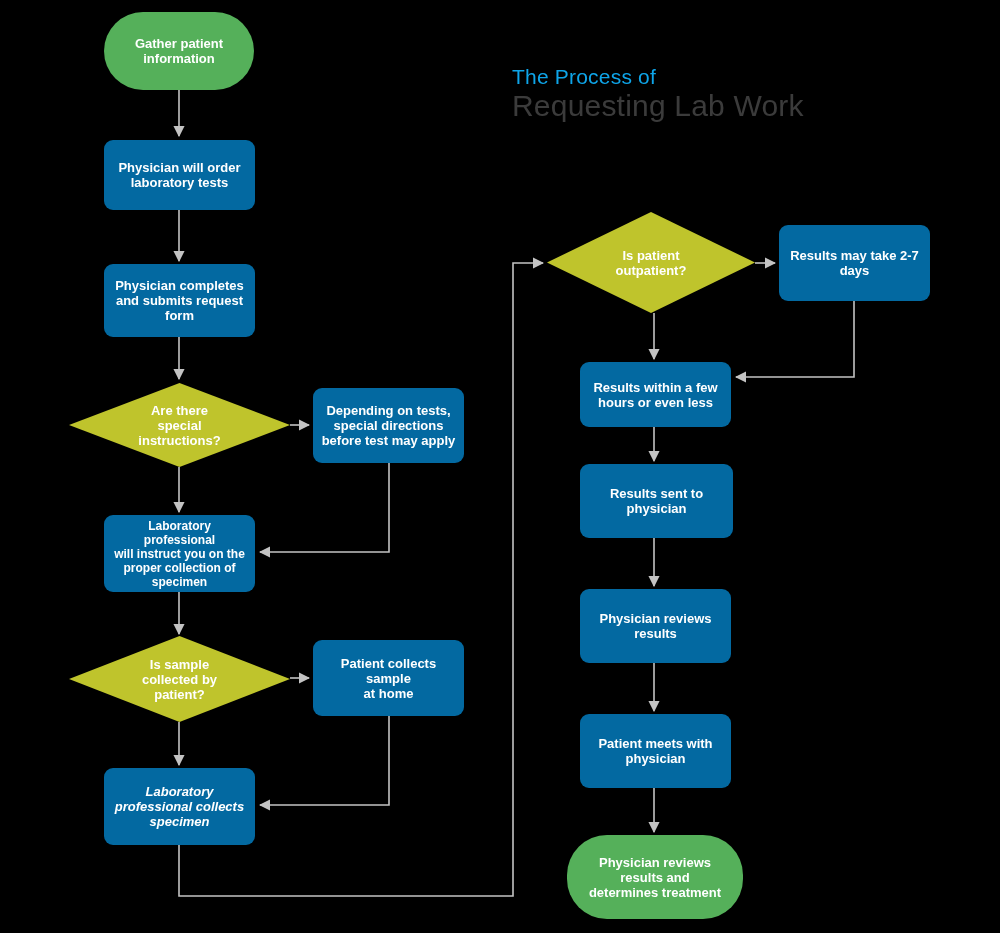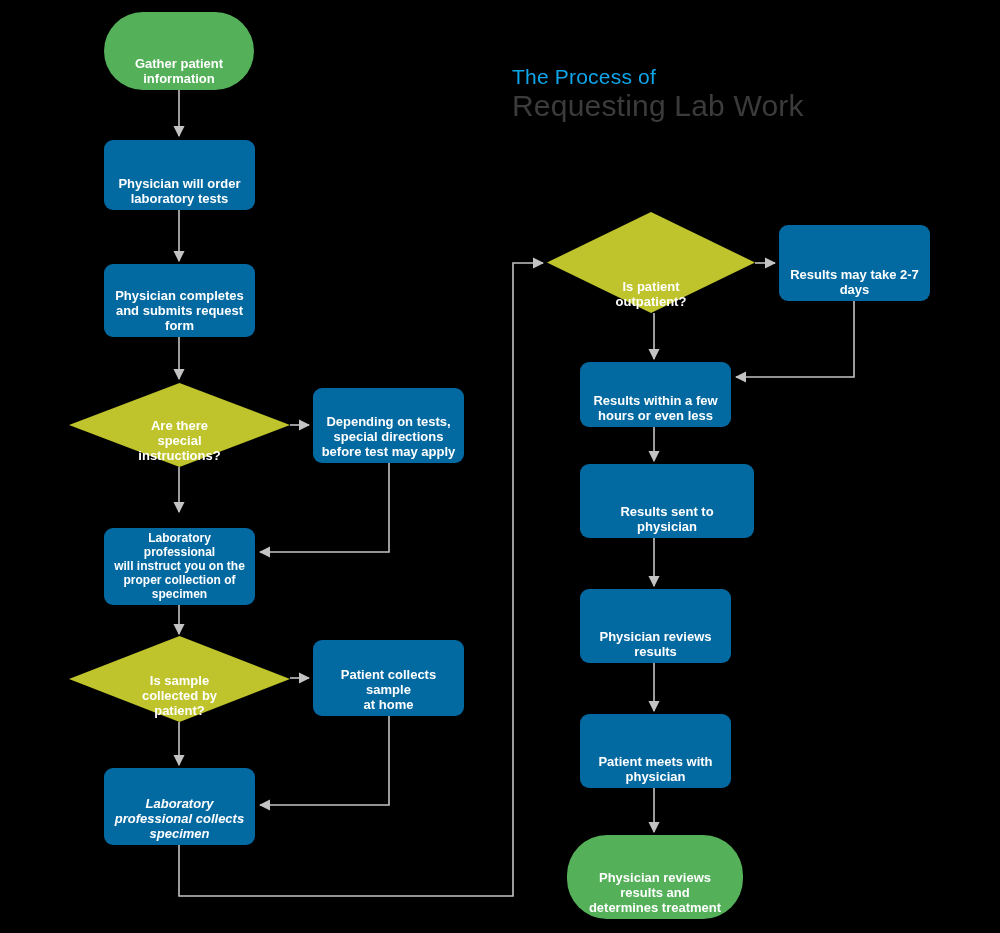--- a/index.html
+++ b/index.html
@@ -42,21 +42,21 @@
     font-weight: 400;
     letter-spacing: 0.2px;
     color: #3b3b3b;
     display: block;
   }
   
   .node {
     position: absolute;
     box-sizing: border-box;
     display: flex;
-    align-items: flex-end;
+    align-items: center;
     justify-content: center;
     text-align: center;
     color: #ffffff;
     font-size: 13px;
     line-height: 15px;
     font-weight: 700;
     padding: 4px 8px;
     z-index: 5;
   }
   .node .node-label {
@@ -183,21 +183,21 @@
 special
 instructions?</span>
   </div>
 
   <div class="node process" style="left:313px; top:388px; width:151px; height:75px;">
     <span class="node-label">Depending on tests,
 special directions
 before test may apply</span>
   </div>
 
-  <div class="node process" style="left:104px; top:515px; width:151px; height:77px; font-size:12px; line-height:14px;margin-top:13px;">
+  <div class="node process" style="left:104px; top:515px; width:151px; height:77px; font-size:12px; line-height:14px;">
     <span class="node-label">Laboratory professional
 will instruct you on the
 proper collection of
 specimen</span>
   </div>
 
   <div class="node process" style="left:313px; top:640px; width:151px; height:76px;">
     <span class="node-label">Patient collects sample
 at home</span>
   </div>
@@ -224,21 +224,21 @@
   <div class="node process" style="left:779px; top:225px; width:151px; height:76px;">
     <span class="node-label">Results may take 2-7
 days</span>
   </div>
 
   <div class="node process" style="left:580px; top:362px; width:151px; height:65px;">
     <span class="node-label">Results within a few
 hours or even less</span>
   </div>
 
-  <div class="node process" style="left:580px; top:464px; width:174px; height:74px;">
+  <div class="node process" style="left:580px; top:464px; width:153px; height:74px;">
     <span class="node-label">Results sent to
 physician</span>
   </div>
 
   <div class="node process" style="left:580px; top:589px; width:151px; height:74px;">
     <span class="node-label">Physician reviews
 results</span>
   </div>
 
   <div class="node process" style="left:580px; top:714px; width:151px; height:74px;">

